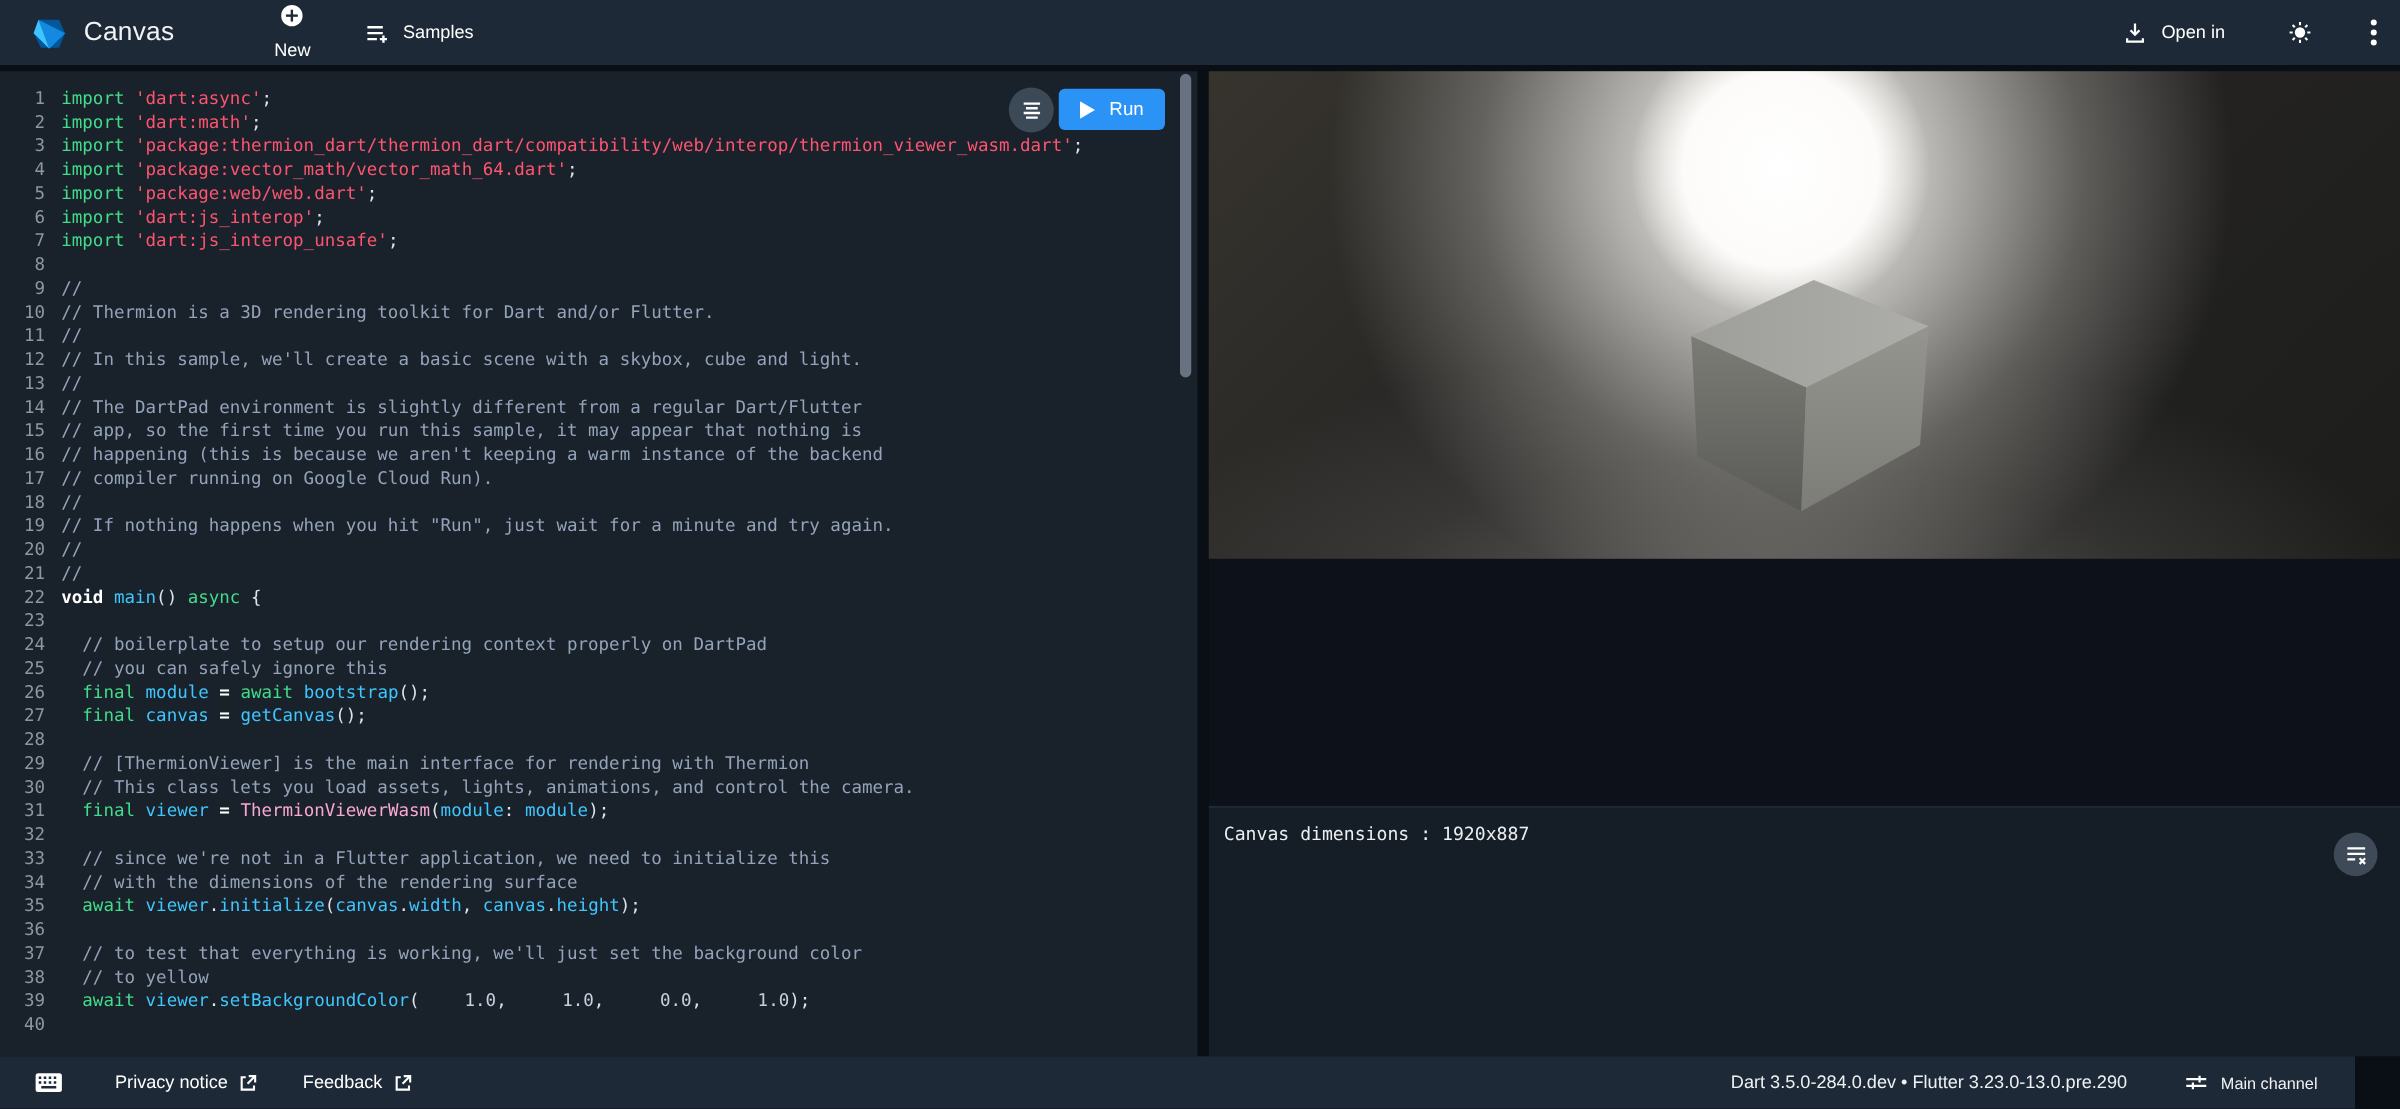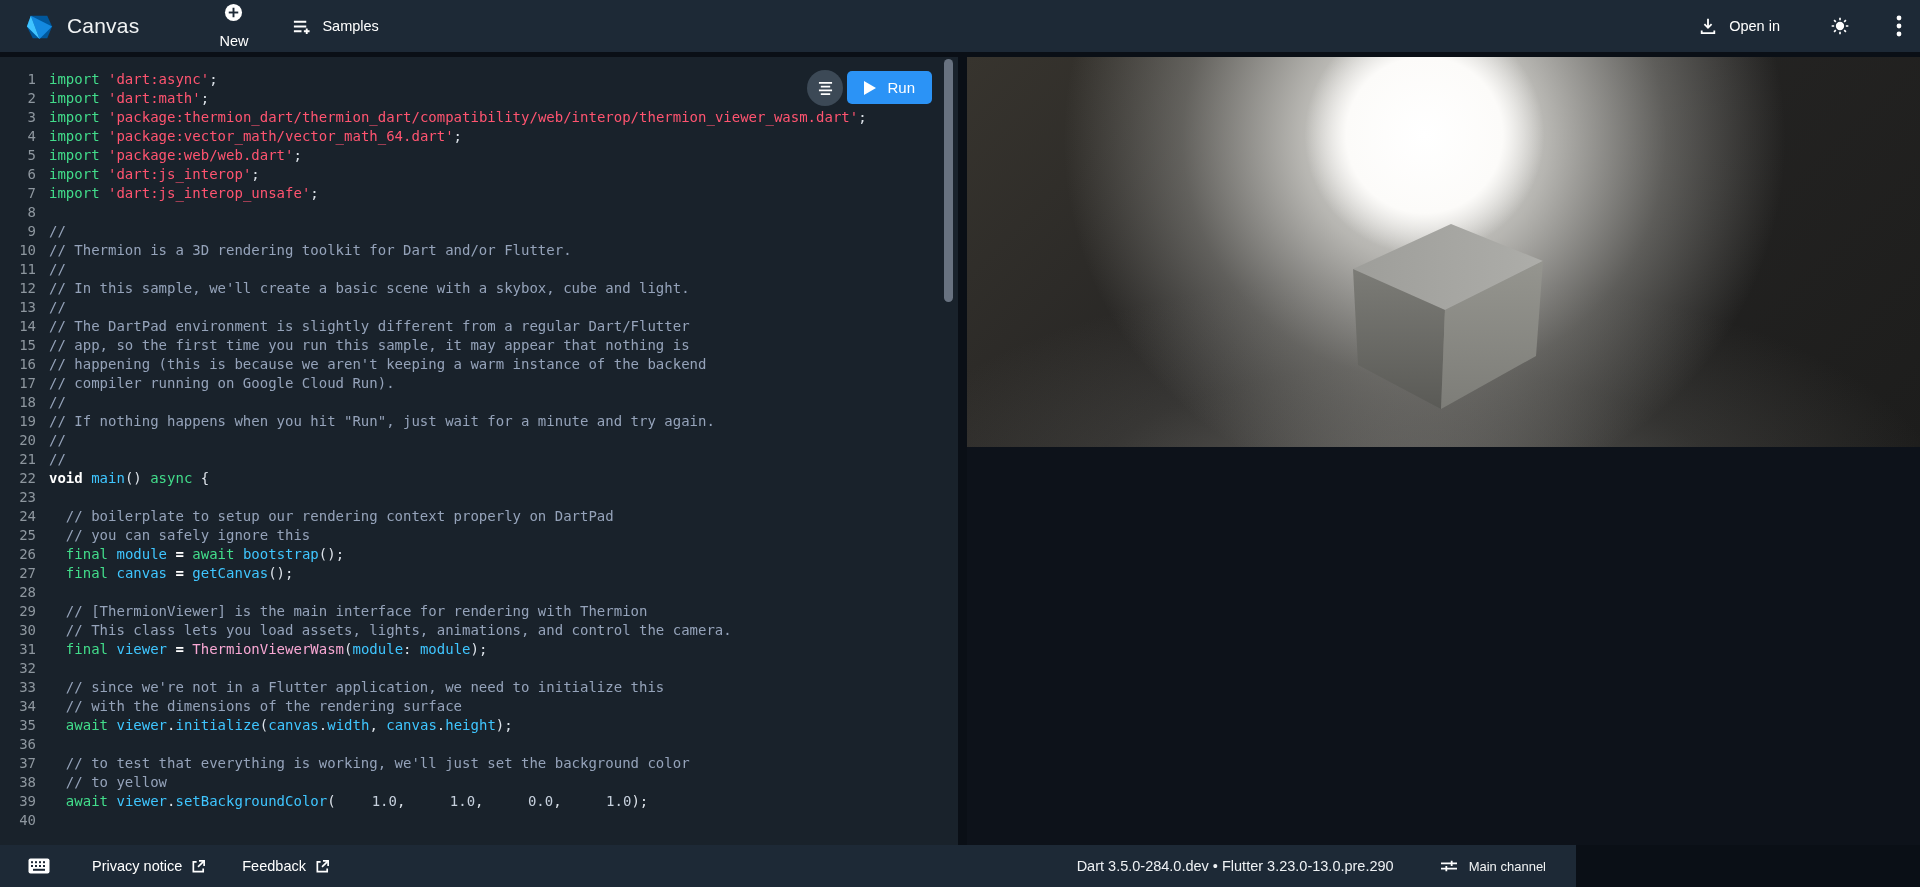--- a/index.html
+++ b/index.html
@@ -62,21 +62,21 @@
   .viewport svg { position:absolute; left:0; top:0; }
   .rp-gap { width:953px; height:198px; background:#0d121a; }
   .console { position:relative; width:953px; height:200px; background:#151d27;
              border-top:1px solid #27313d; padding:14px 12px; }
   .console-text { font-family:"DejaVu Sans Mono","Liberation Mono",monospace;
                   font-size:14.5px; color:#eceff2; white-space:pre; }
   .clear-btn { position:absolute; top:20px; right:18px; width:35px; height:35px; border-radius:50%;
                background:#3e4a57; border:none; display:flex; align-items:center; justify-content:center; cursor:pointer; }
 
   
-  .footer { position:absolute; left:0; top:845px; width:1576px; height:42px; background:#1d2936;
+  .footer { position:absolute; left:0; top:845px; width:1884px; height:42px; background:#1d2936;
             display:flex; align-items:center; padding:0 30px 0 26px; }
   .flink { display:flex; align-items:center; gap:9px; color:#fff; font-size:14.5px; font-weight:500;
            cursor:pointer; background:none; border:none; font-family:"Liberation Sans",sans-serif; }
   .kbd-btn { background:none; border:none; cursor:pointer; display:flex; padding:2px; }
   .privacy { margin-left:40px; }
   .feedback { margin-left:36px; }
   .footer-right { margin-left:auto; display:flex; align-items:center; }
   .versions { font-size:14.5px; color:#eef1f4; }
   .channel { display:flex; align-items:center; gap:11px; margin-left:46px; font-size:13px; font-weight:500; cursor:pointer; }
 </style>
@@ -191,20 +191,31 @@
               <stop offset="0" stop-color="#9e9e9a"></stop>
                 <stop offset="1" stop-color="#adada9"></stop>
             </linearGradient>
           </defs>
           <polygon points="386,212 484,167 576,204 478,253" fill="url(#gt)"></polygon>
           <polygon points="386,212 478,253 474,352 391,308" fill="url(#gl)"></polygon>
           <polygon points="478,253 576,204 569,299 474,352" fill="url(#gr)"></polygon>
         </svg>
       </div>
       <div class="rp-gap"></div>
+      <div class="console">
+        <div class="console-text">Canvas dimensions : 1920x887</div>
+        <button class="clear-btn">
+          <span style="display:flex">
+            <svg width="18" height="16" viewBox="0 0 20 18" fill="none" stroke="#fff" stroke-width="2">
+              <path d="M2 3 h16 M2 8 h16 M2 13 h7"></path>
+              <path d="M13 12 l5 5 M18 12 l-5 5"></path>
+            </svg>
+          </span>
+        </button>
+      </div>
     </div>
   </div>
 
   <div class="footer">
     <button class="kbd-btn">
       <span style="display:flex">
         <svg width="22" height="16" viewBox="0 0 22 16">
           <rect x="0.5" y="0.5" width="21" height="15" rx="2" fill="#fff"></rect>
           <g fill="#1d2936">
             <rect x="3" y="3.2" width="2" height="2"></rect>

